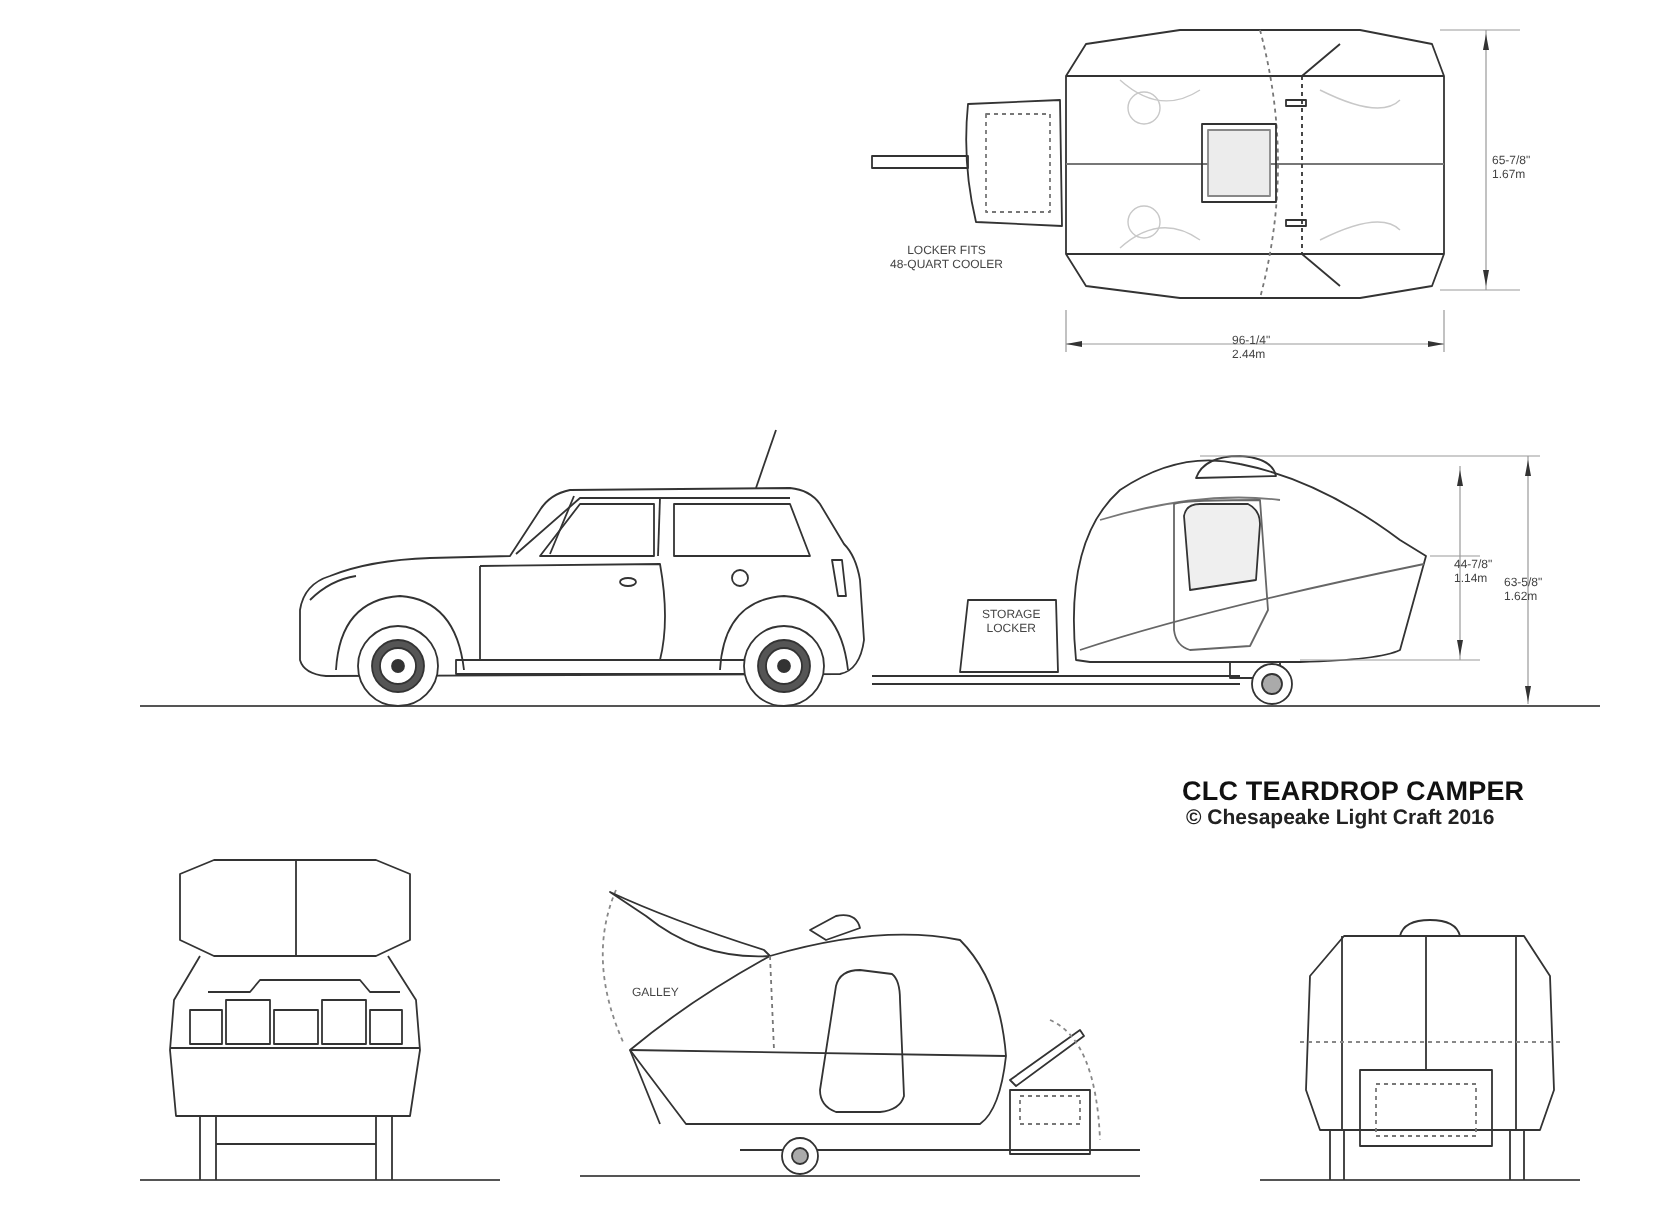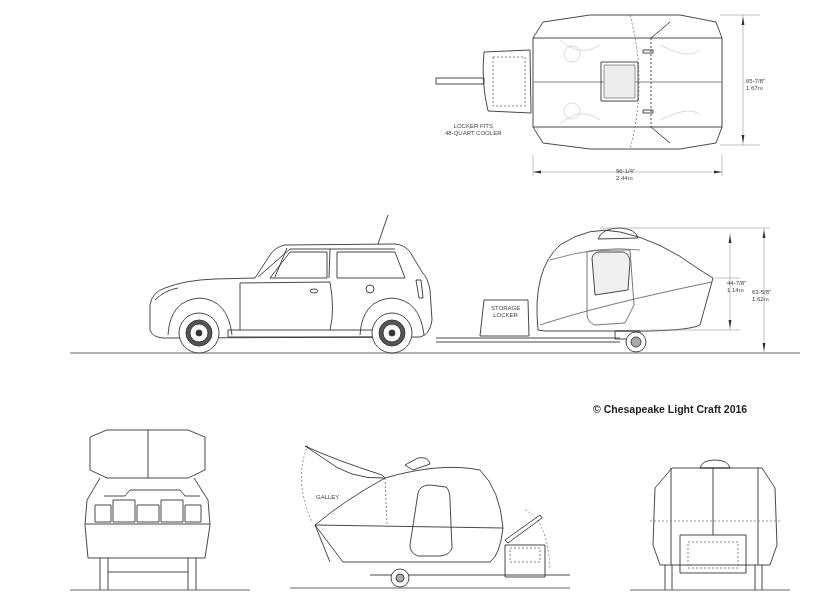--- a/index.html
+++ b/index.html
@@ -217,15 +217,16 @@
   <div>1.14m</div>
 </div>
 
 <div class="lbl dim" style="left:752px; top:289px;">
   <div>63-5/8"</div>
   <div>1.62m</div>
 </div>
 
 <div class="lbl small" style="left:316px; top:494px;">GALLEY</div>
 
+<div class="title">CLC TEARDROP CAMPER</div>
 <div class="subtitle">© Chesapeake Light Craft 2016</div>
 
 </div>
 
 </body></html>

